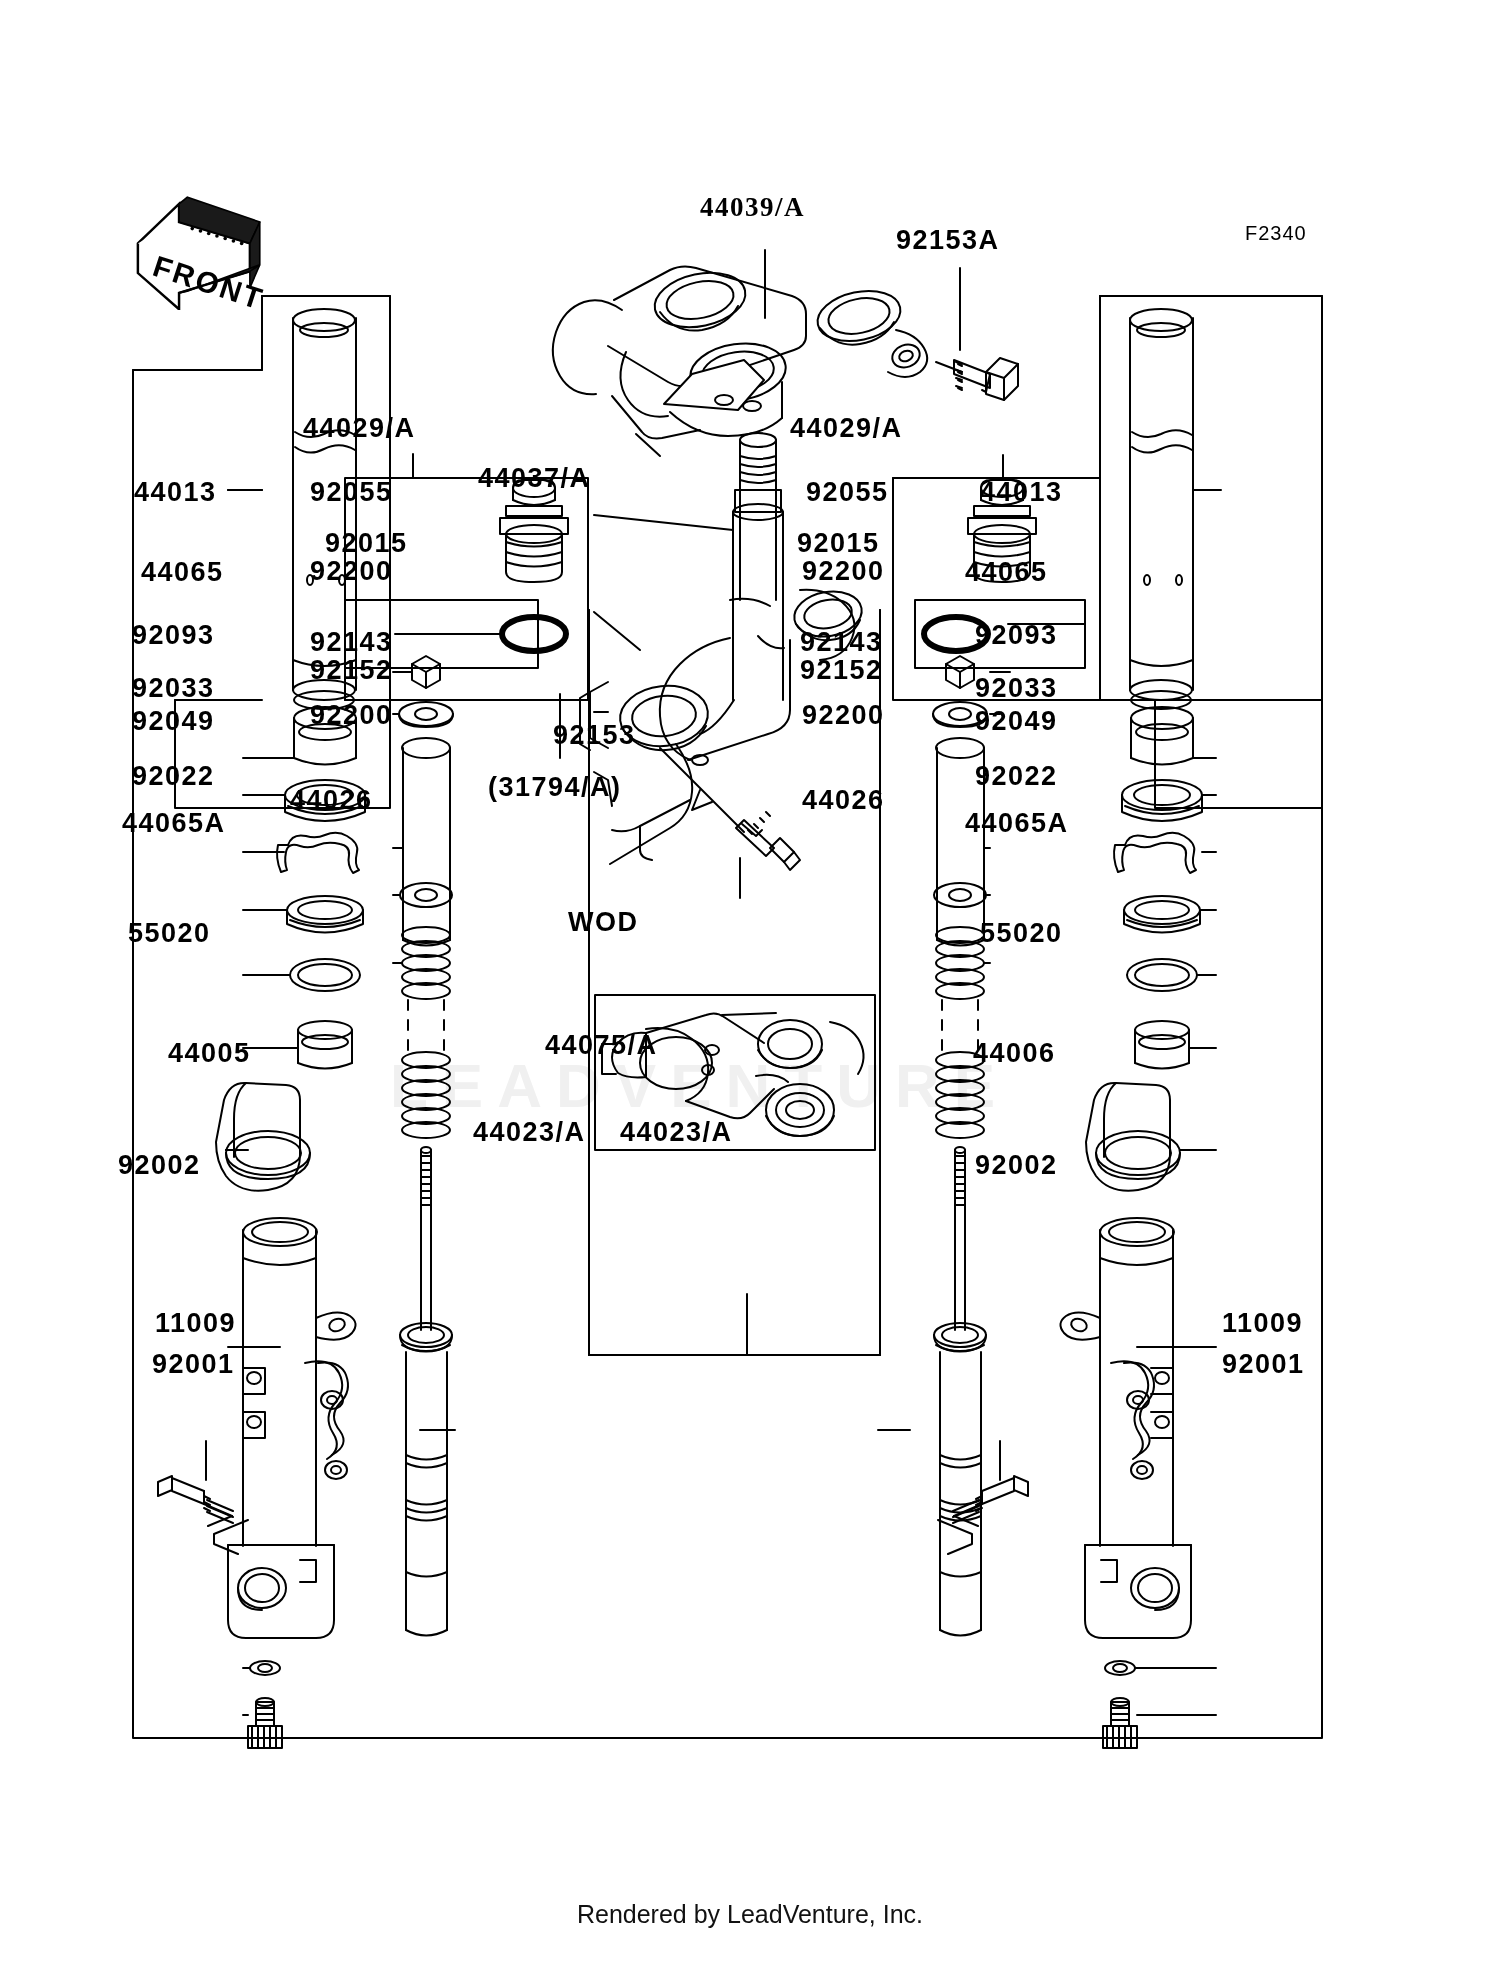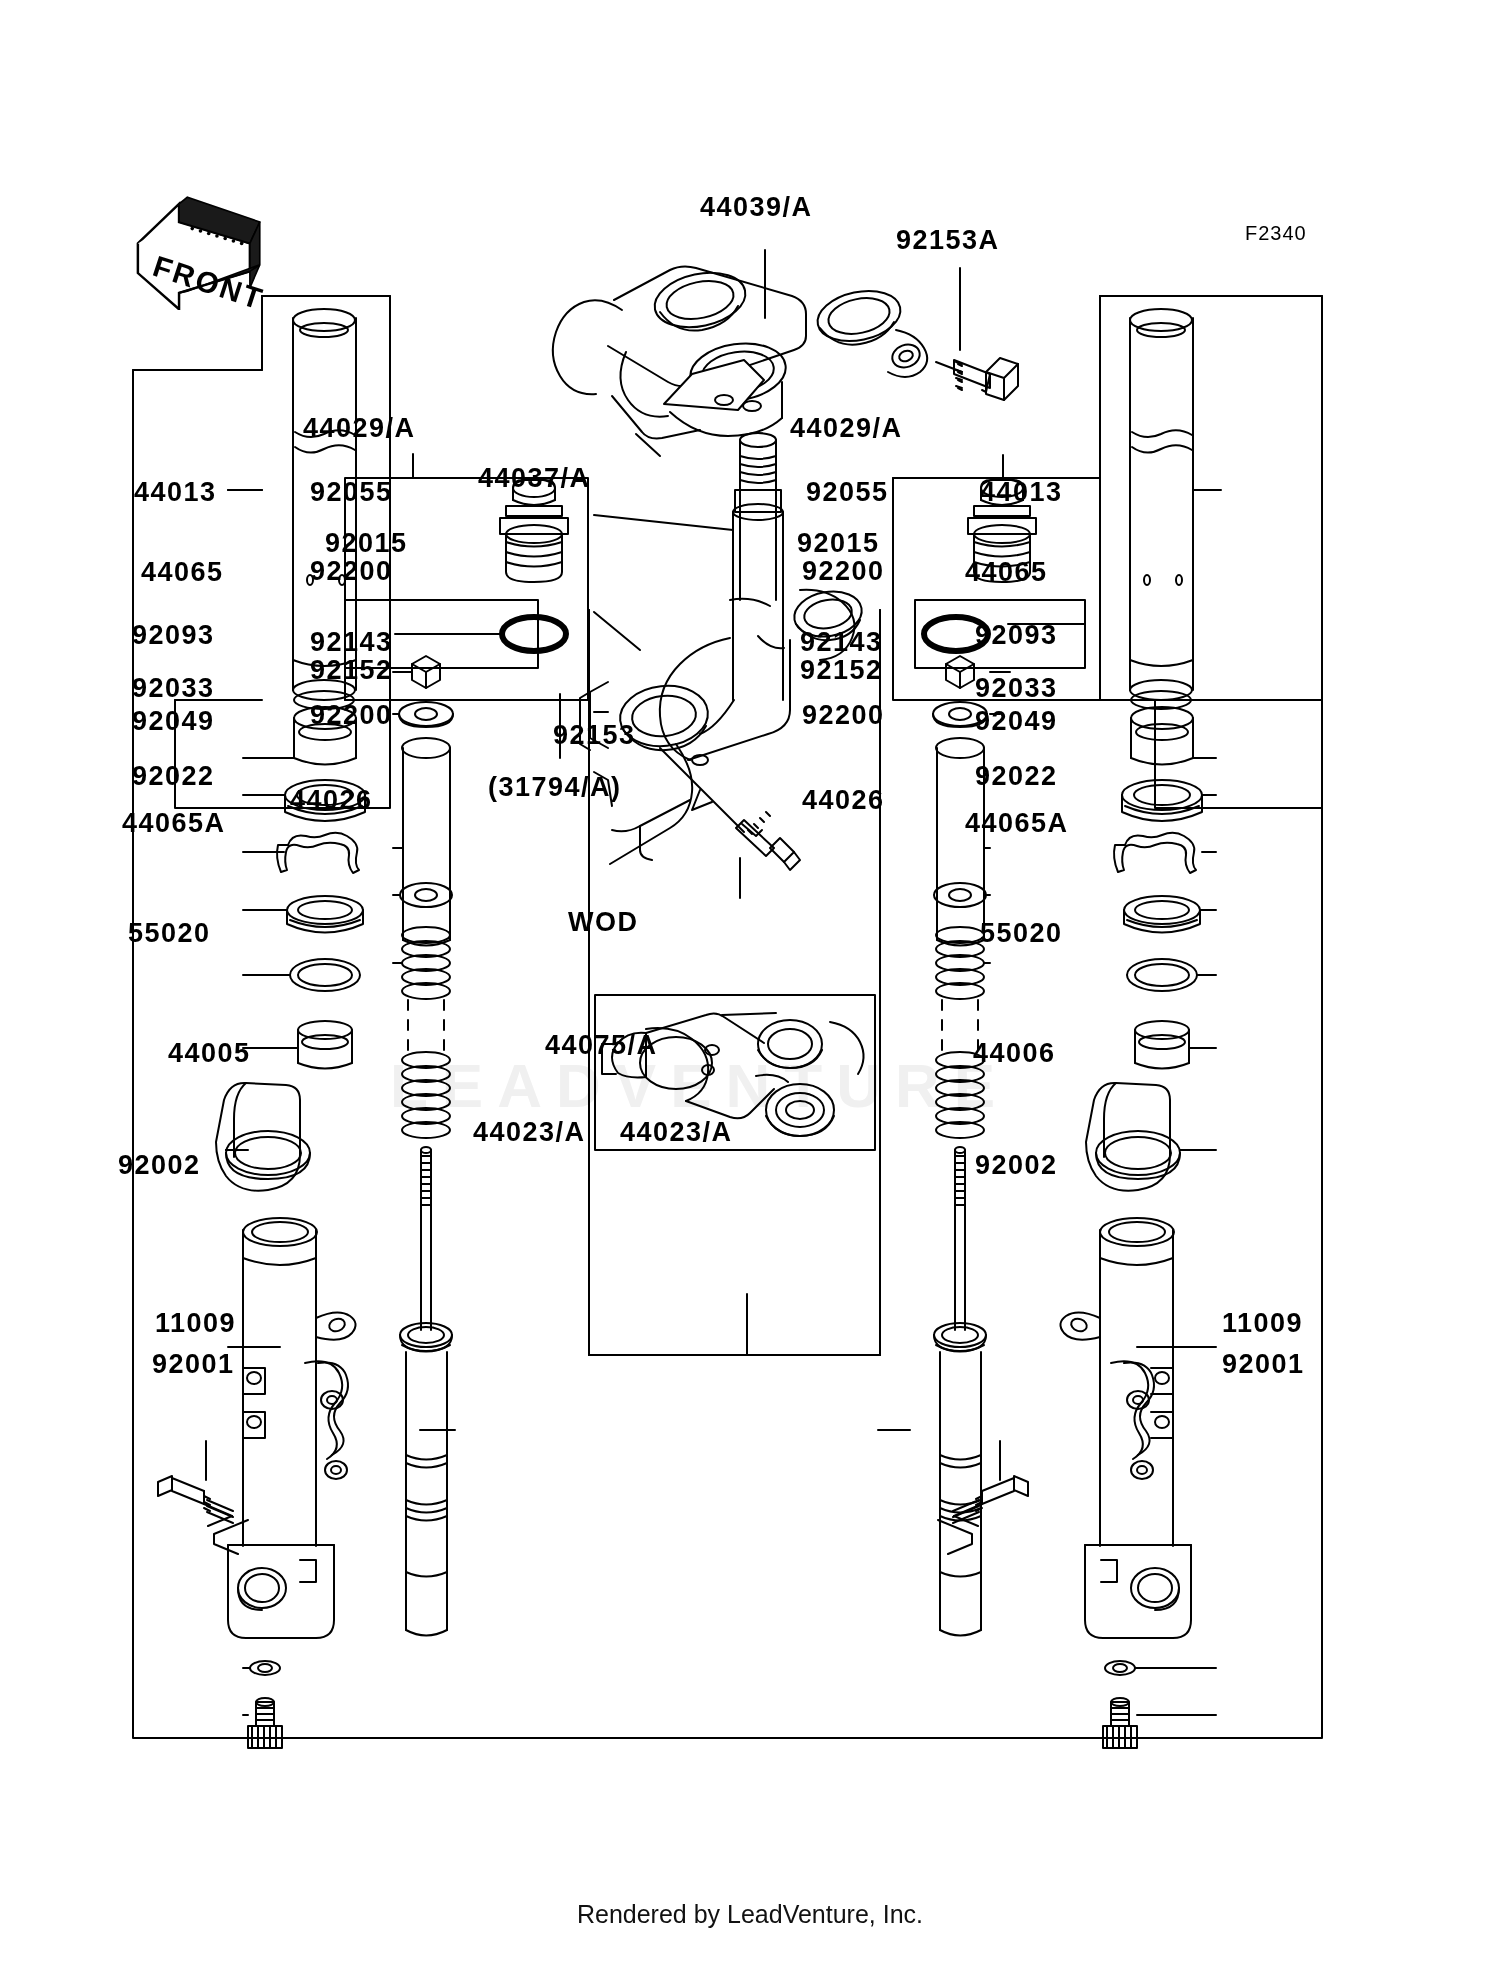--- a/index.html
+++ b/index.html
@@ -482,21 +482,21 @@
         <circle cx="98" cy="50" r="2.2"></circle>
           <circle cx="108" cy="53" r="2.2"></circle>
         <circle cx="118" cy="56" r="2.2"></circle>
           <circle cx="128" cy="59" r="2.2"></circle>
         <circle cx="138" cy="62" r="2.2"></circle>
       </g>
       <text x="28" y="100" font-family="Liberation Sans, sans-serif" font-size="36" font-weight="bold" fill="#000" transform="rotate(18 28 100)" letter-spacing="3">FRONT</text>
     </g>
   </svg>
 
-  <div class="lbl" style="left:700px;top:192px;">44039/A</div>
+  <div class="lbl" style="left:700px;top:192px;font-family:Liberation Serif, serif;">44039/A</div>
   <div class="lbl" style="left:896px;top:225px;">92153A</div>
 
   <div class="lbl" style="left:134px;top:477px;">44013</div>
   <div class="lbl" style="left:303px;top:413px;">44029/A</div>
   <div class="lbl" style="left:310px;top:477px;">92055</div>
   <div class="lbl" style="left:141px;top:557px;">44065</div>
   <div class="lbl" style="left:325px;top:528px;">92015</div>
   <div class="lbl" style="left:310px;top:556px;">92200</div>
   <div class="lbl" style="left:132px;top:620px;">92093</div>
   <div class="lbl" style="left:310px;top:627px;">92143</div>

